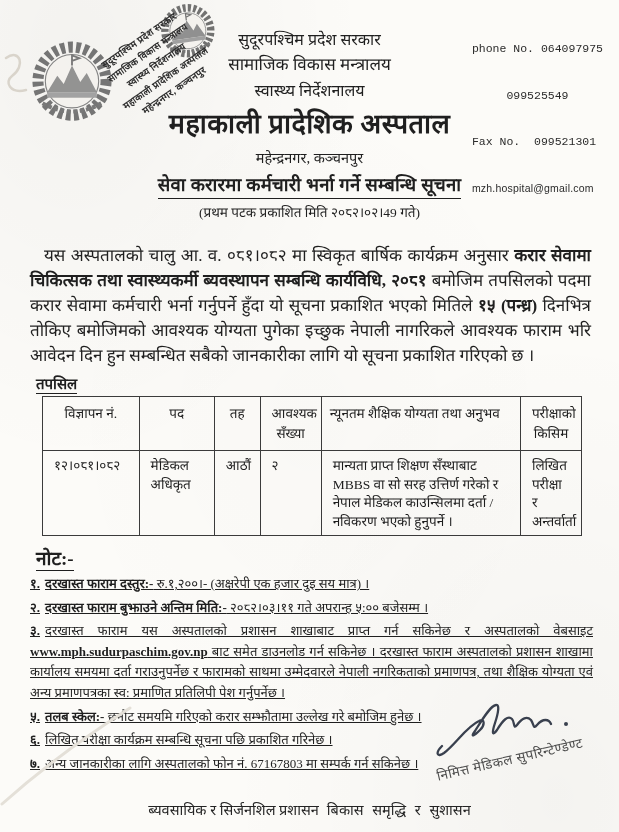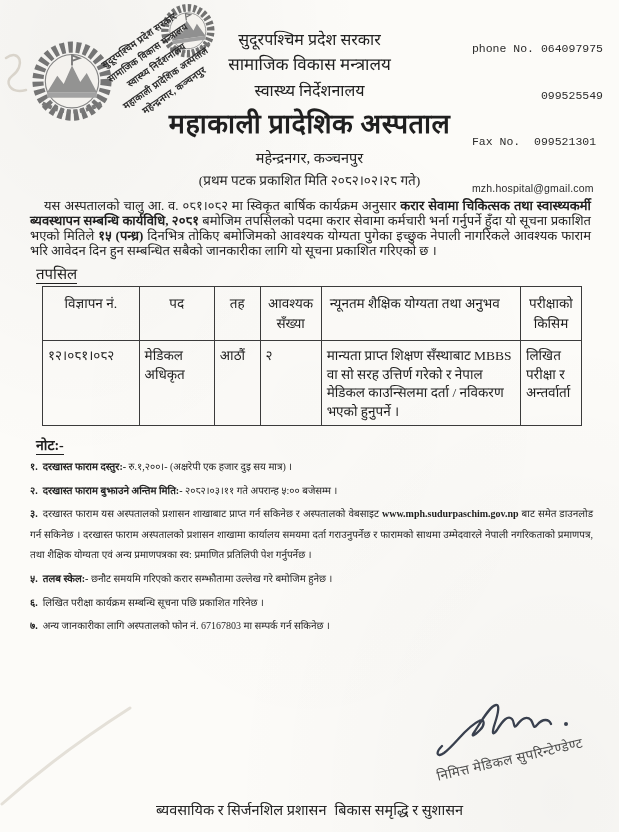--- a/index.html
+++ b/index.html
@@ -12,21 +12,21 @@
       #fcfbf8;
     font-family:"Liberation Serif", "DejaVu Serif", serif;
     color:#1f1f1f;
   }
   
   .contact{
     position:absolute;top:10px;right:16px;text-align:left;
     font-family:"Liberation Mono","DejaVu Sans Mono",monospace;
     font-size:11.5px;line-height:1.35;color:#2b2b2b;white-space:pre;
   }
-  .contact .r{text-align:right;}
+  .contact .r{text-align:center;}
   .contact .email{
     font-family:"Liberation Sans","DejaVu Sans",sans-serif;
     font-size:10.5px;font-weight:normal;letter-spacing:.2px;
   }
   .emblem-left{position:absolute;left:26px;top:36px;width:92px;height:94px;opacity:.92;}
   .emblem-top{position:absolute;left:155px;top:1px;width:66px;height:62px;opacity:.95;transform:rotate(-8deg);}
   .stamp-text{
     position:absolute;left:68px;top:28px;width:178px;
     transform:rotate(-35deg);transform-origin:50% 50%;
     text-align:center;font-size:9.5px;font-weight:bold;line-height:1.6;
@@ -42,56 +42,56 @@
   .hospital{font-size:27px;font-weight:bold;letter-spacing:.5px;margin-top:4px;line-height:34px;}
   .location{font-size:14.5px;margin-top:8px;line-height:18px;}
   .notice-title{margin-top:7px;line-height:22px;}
   .notice-title span{
     display:inline-block;font-size:18.5px;font-weight:bold;
     border-bottom:1.6px solid #1f1f1f;padding-bottom:2px;letter-spacing:.2px;
   }
   .pub-date{font-size:13.5px;margin-top:5px;line-height:17px;font-weight:500;}
   
   .body-para{
-    margin:9px 28px 0 30px;text-align:justify;
-    font-size:13px;line-height:15px;text-indent:14px;
+    margin:22px 28px 0 30px;text-align:justify;
+    font-size:17px;line-height:25px;text-indent:14px;
   }
   .tapasil{
-    margin:5px 0 3px 36px;font-size:15px;font-weight:normal;display:block;
+    margin:5px 0 3px 36px;font-size:15px;font-weight:bold;display:block;
   }
   .tapasil span{border-bottom:1.6px solid #1f1f1f;padding-bottom:1px;}
   
   table.vac{
     margin-left:42px;width:540px;border-collapse:collapse;
     font-size:13.5px;color:#1d1d1d;table-layout:fixed;
   }
-  table.vac th,table.vac td{border:1.4px solid #3b3b3b;vertical-align:top;padding:4px 5px;font-weight:normal;margin-top:23px;}
+  table.vac th,table.vac td{border:1.4px solid #3b3b3b;vertical-align:top;padding:4px 11px;font-weight:normal;margin-top:23px;}
   table.vac th{text-align:center;line-height:20px;padding-top:7px;padding-bottom:6px;}
   table.vac th.lft{text-align:left;padding-left:8px;}
   table.vac td{line-height:18.5px;padding-top:6px;}
   .c1{width:95px;} .c2{width:74px;} .c3{width:45px;} .c4{width:60px;} .c5{width:196px;} .c6{width:60px;}
   td.ctr{text-align:left;}
   
-  .note-label{margin:9px 0 3px 36px;font-size:14px;font-weight:bold;}
+  .note-label{margin:9px 0 3px 36px;font-size:19px;font-weight:bold;}
   .note-label span{border-bottom:1.6px solid #1f1f1f;padding-bottom:1px;}
-  .notes{margin:0 26px 0 30px;font-size:10px;}
+  .notes{margin:0 26px 0 30px;font-size:13px;text-decoration:underline;}
   .notes p{margin:3px 0;line-height:20.6px;text-align:justify;}
   .notes .num{font-weight:bold;margin-right:5px;}
   .notes b{font-weight:bold;}
   
   .signature{position:absolute;left:432px;top:694px;}
   .designation{
     position:absolute;right:14px;top:752px;width:190px;text-align:center;
     transform:rotate(-13deg);font-size:13.5px;color:#4c4c4c;letter-spacing:.5px;line-height:16px;
   }
   .footer-slogan{
     position:absolute;bottom:13px;left:0;width:100%;text-align:center;
     font-size:14.5px;color:#242424;
   }
-  .footer-slogan .s2{margin-left:8px;}
+  .footer-slogan .s2{margin-left:8px;font-family:Liberation Mono, monospace;}
 </style>
 </head>
 <body>
 
 <div class="page">
 
   <svg width="0" height="0" style="position:absolute">
     <defs>
       <symbol id="emblem" viewBox="0 0 100 100">
         <circle cx="50" cy="48" r="37" fill="none" stroke="#6b6b6b" stroke-width="12" stroke-dasharray="5 3.5"></circle>
@@ -131,21 +131,22 @@
     <div>महाकाली प्रादेशिक अस्पताल</div>
     <div>महेन्द्रनगर, कञ्चनपुर</div>
   </div>
 
   <div class="head-center">
     <div class="gov">सुदूरपश्चिम प्रदेश सरकार</div>
     <div class="ministry">सामाजिक विकास मन्त्रालय</div>
     <div class="directorate">स्वास्थ्य निर्देशनालय</div>
     <div class="hospital">महाकाली प्रादेशिक अस्पताल</div>
     <div class="location">महेन्द्रनगर, कञ्चनपुर</div>
-    <div class="pub-date">(प्रथम पटक प्रकाशित मिति २०८२।०२।२८ गते)</div>
+    <div class="notice-title"><span>सेवा करारमा कर्मचारी भर्ना गर्ने सम्बन्धि सूचना</span></div>
+    <div class="pub-date">(प्रथम पटक प्रकाशित मिति २०८२।०२।49 गते)</div>
   </div>
 
   <p class="body-para"><span>यस अस्पतालको चालु आ. व. ०८१।०८२ मा स्विकृत बार्षिक कार्यक्रम अनुसार </span><b>करार सेवामा चिकित्सक तथा स्वास्थ्यकर्मी ब्यवस्थापन सम्बन्धि कार्यविधि, २०८१</b><span> बमोजिम तपसिलको पदमा करार सेवामा कर्मचारी भर्ना गर्नुपर्ने हुँदा यो सूचना प्रकाशित भएको मितिले </span><b>१५ (पन्ध्र)</b><span> दिनभित्र तोकिए बमोजिमको आवश्यक योग्यता पुगेका इच्छुक नेपाली नागरिकले आवश्यक फाराम भरि आवेदन दिन हुन सम्बन्धित सबैको जानकारीका लागि यो सूचना प्रकाशित गरिएको छ ।</span></p>
 
   <span class="tapasil"><span>तपसिल</span></span>
 
   <table class="vac">
     <colgroup>
         <col class="c1">
         <col class="c2">

